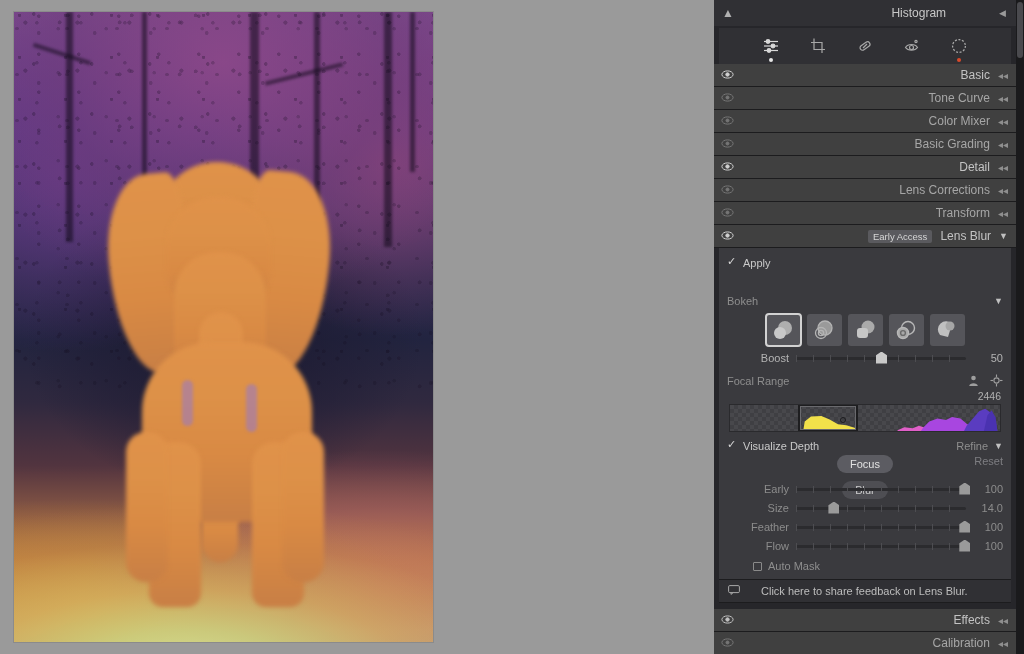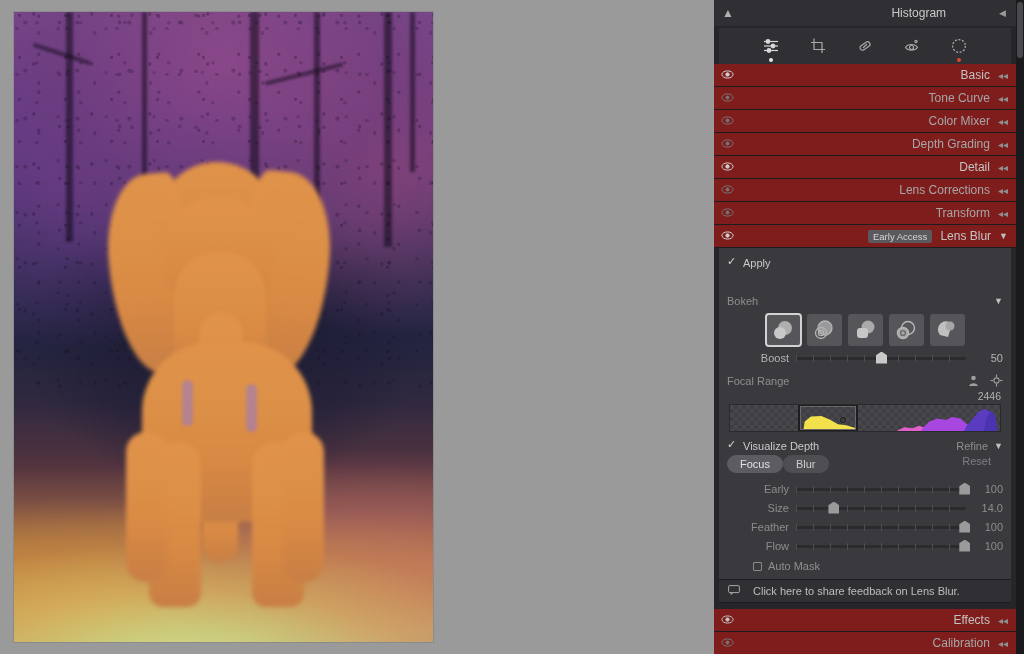--- a/index.html
+++ b/index.html
@@ -108,21 +108,21 @@
   .tool .dot {
     position:absolute; bottom:-3px; left:50%; transform:translateX(-50%);
     width:4px; height:4px; border-radius:50%;
   }
   .dot-white { background:#e6e6e6; }
   .dot-red { background:#d94a2a; }
 
   
   .panel-row {
     position: relative; height: 23px;
-    background:#7f1d1d;
+    background:#404040;
     border-bottom: 1px solid #1c1c1e;
     display:flex; align-items:center; justify-content:flex-end;
     padding-right: 8px;
   }
   .panel-row .eye {
     position:absolute; left:7px; top:50%; transform:translateY(-50%);
   }
   .panel-name { font-size:12px; color:#c3c3c3; }
   .panel-name.dim { color:#a6a6a6; }
   .chev { color:#8e8e8e; font-size:10px; margin-left:8px; display:inline-block; }
@@ -198,31 +198,31 @@
     position:absolute; top:-1px; height:28px;
     border:2px solid #1e1e20; box-shadow: inset 0 0 0 1px #6a6a6e;
   }
   .depth-handle {
     position:absolute; width:6px; height:6px; border-radius:50%;
     border:1.5px solid #1c1c1e; background:transparent;
   }
 
   .vis-row { display:flex; align-items:center; justify-content:space-between; height:19px; margin-top:4px; }
   .refine { display:flex; align-items:center; gap:6px; }
-  .fb-row { display:flex; align-items:flex-start; height:24px; position:relative; }
+  .fb-row { display:flex; align-items:center; height:24px; gap:8px; position:relative;flex-direction:column; }
   .pill {
     background:#4e4e53; color:#cfcfcf; font-size:11px;
     padding:3px 13px; border-radius:9px;
   }
   .pill.on { background:#5c5c62; color:#e2e2e2; }
-  .reset { position:absolute; right:12px; font-size:11px; color:#7e7e82; }
+  .reset { position:absolute; right:0; font-size:11px; color:#7e7e82; }
 
   .feedback-bar {
     margin:0 5px; height:23px; background:#303034;
-    display:flex; align-items:center; gap:13px; padding-left:9px;
+    display:flex; align-items:center; gap:21px; padding-left:9px;
     border-bottom:1px solid #1c1c1e;
   }
   .feedback-text { font-size:11px; color:#bdbdbd; }
   .spacer-row { height:6px; background:#26262a; }
 </style>
 </head>
 <body>
 
 <div id="app">
 
@@ -348,21 +348,21 @@
         <span class="panel-name dim">Color Mixer</span>
         <span class="chev">◂◂</span>
       </div>
       <div class="panel-row">
         <span class="eye">
           <svg width="13" height="9" viewBox="0 0 13 9" fill="none" stroke="#767676" stroke-width="1">
               <ellipse cx="6.5" cy="4.5" rx="5.6" ry="3.6"></ellipse>
               <circle cx="6.5" cy="4.5" r="1.5" fill="#767676"></circle>
             </svg>
         </span>
-        <span class="panel-name dim">Depth Grading</span>
+        <span class="panel-name dim">Basic Grading</span>
         <span class="chev">◂◂</span>
       </div>
       <div class="panel-row">
         <span class="eye">
           <svg width="13" height="9" viewBox="0 0 13 9" fill="none" stroke="#d0d0d0" stroke-width="1">
               <ellipse cx="6.5" cy="4.5" rx="5.6" ry="3.6"></ellipse>
               <circle cx="6.5" cy="4.5" r="1.7" fill="#d0d0d0"></circle>
             </svg>
         </span>
         <span class="panel-name">Detail</span>

